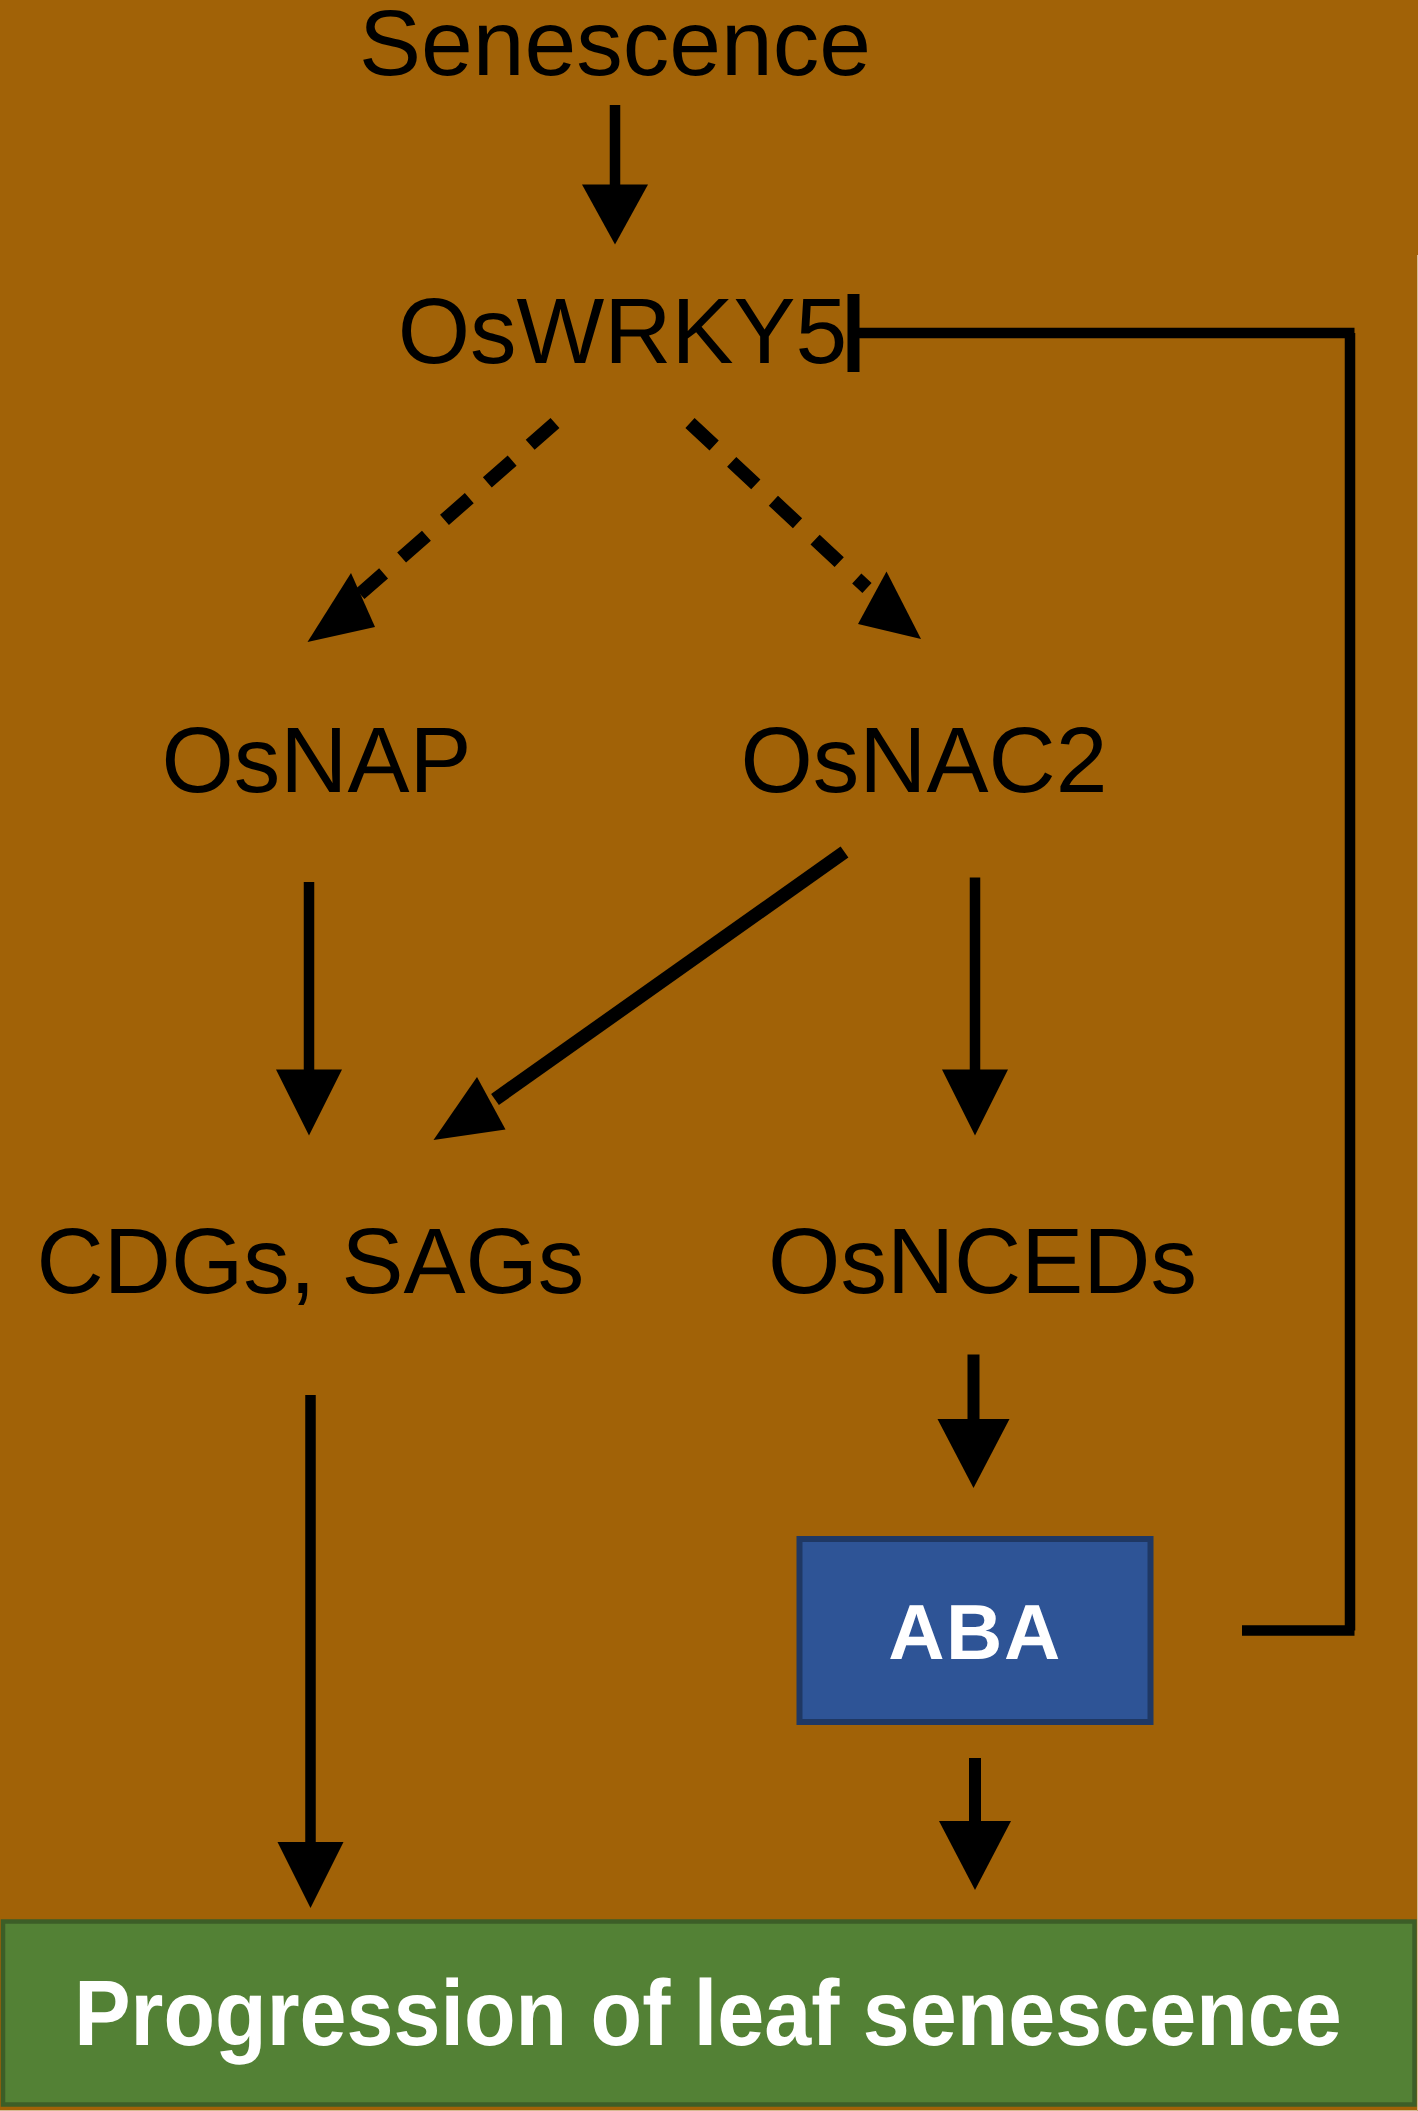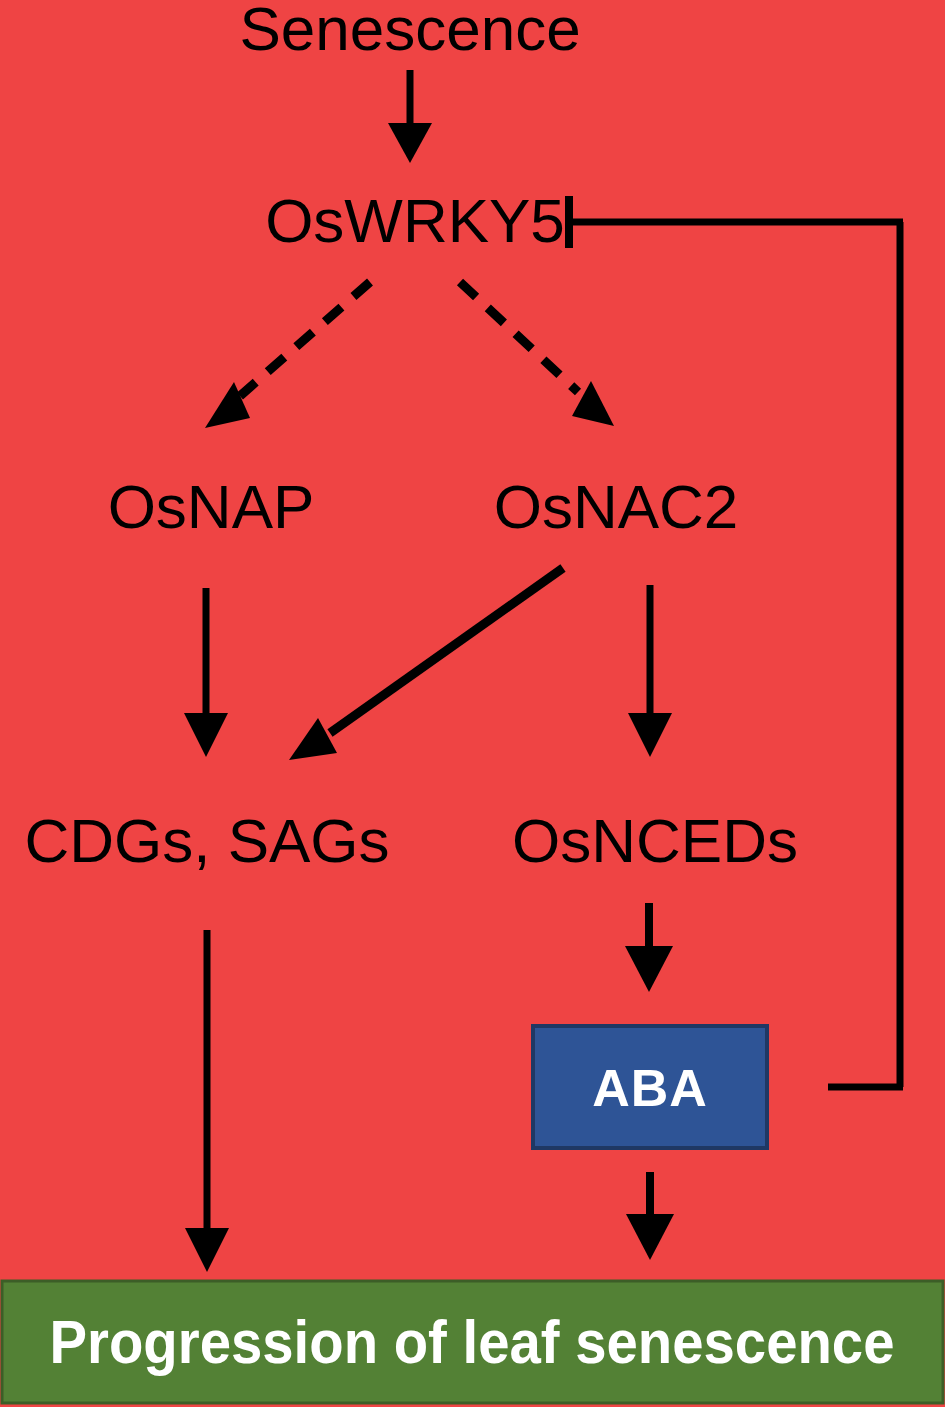--- a/index.html
+++ b/index.html
@@ -61,21 +61,21 @@
   }
   .inhibit-bar {
     stroke: #000000;
     stroke-linecap: butt;
     fill: none;
   }
 </style>
 </head>
 <body>
 
-<div id="diagram-root" style="background: #ef4444;">
+<div id="diagram-root" style="background: #a16207;">
 
   <svg id="pathway-svg" viewBox="0 0 945 1407" xmlns="http://www.w3.org/2000/svg">
 
     <text class="node-label node-label-lg" x="410" y="50" text-anchor="middle">Senescence</text>
 
     <g>
       <line class="edge-solid" x1="410" y1="70" x2="410" y2="130" stroke-width="7"></line>
       <polygon class="arrow-head" points="410,163 388,123 432,123"></polygon>
     </g>
 

